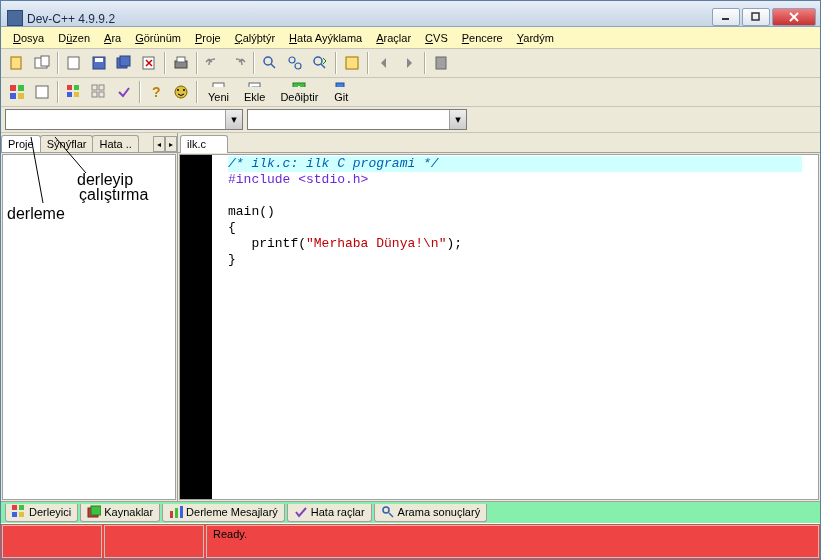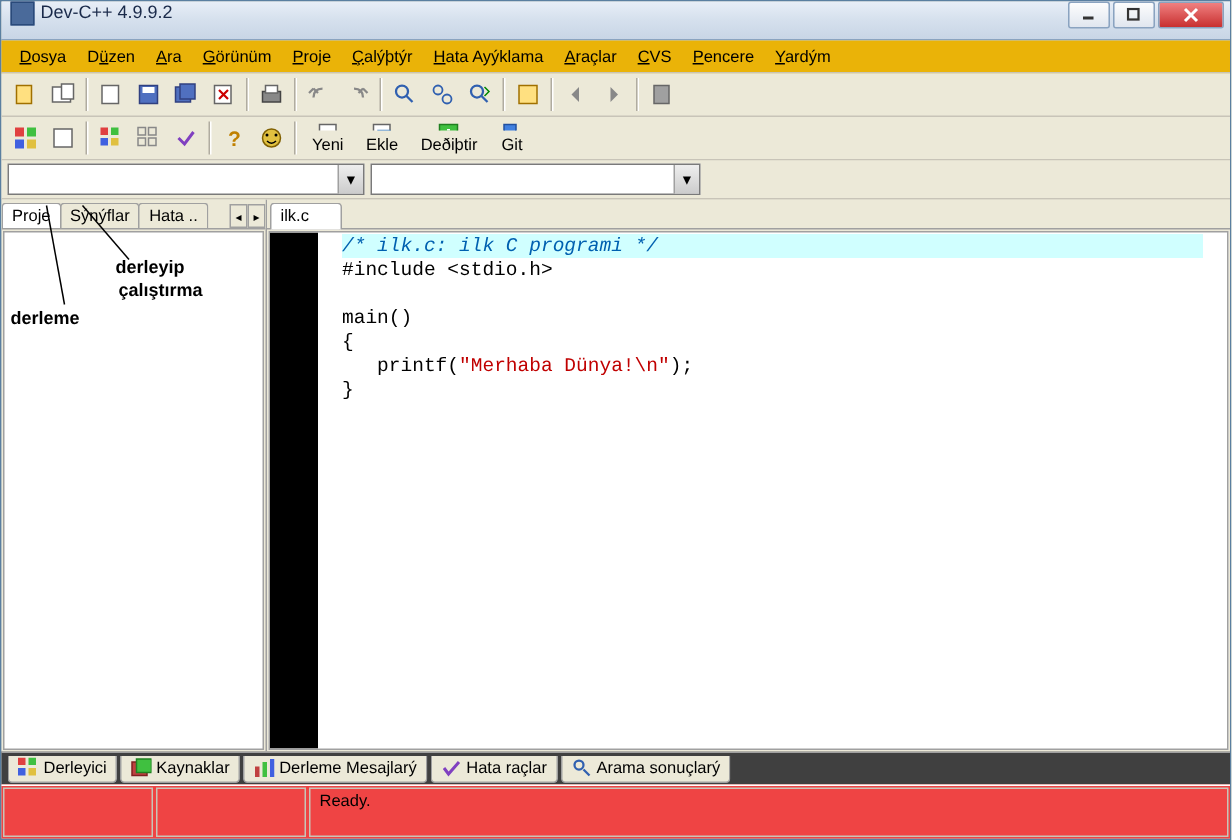--- a/index.html
+++ b/index.html
@@ -17,21 +17,21 @@
   border: 1px solid #5a7fa0;
   display: flex;
   flex-direction: column;
   background: #ece9d8;
 }
 .titlebar {
   height: 26px;
   background: linear-gradient(to bottom, #e8eef7 0%, #d5e0ed 50%, #c8d5e6 100%);
   border-bottom: 1px solid #8aa3c0;
   display: flex;
-  align-items: flex-start;
+  align-items: flex-end;
   padding: 0 2px;
 }
 .titlebar .app-icon {
   width: 16px; height: 16px;
   background: #4a6a9a;
   margin: 0 4px;
   border: 1px solid #2a4a7a;
 }
 .titlebar .title {
   flex: 1;
@@ -46,21 +46,21 @@
   display: flex; align-items: center; justify-content: center;
   background: linear-gradient(to bottom, #fdfdfd, #e0e6ef);
   font-size: 10px;
   cursor: pointer;
 }
 .win-btn.close { background: linear-gradient(to bottom, #f08080, #c83030); color: #fff; width: 44px; }
 .win-btn.close svg path { stroke: #fff; }
 
 .menubar {
   height: 22px;
-  background: #eab308;
+  background: #fef9c3;
   border-bottom: 1px solid #c8c4b8;
   display: flex;
   align-items: center;
   padding: 0 6px;
   gap: 2px;
 }
 .menu-item {
   padding: 2px 6px;
   cursor: pointer;
 }
@@ -183,26 +183,26 @@
   width: 32px;
   background: #000;
 }
 .code {
   flex: 1;
   padding: 1px 16px;
   white-space: pre;
   line-height: 16px;
 }
 .l-comment { background: #d0ffff; color: #0060b0; font-style: italic; display: block; }
-.l-include { color: #000000; }
+.l-include { color: #6d28d9; }
 .l-str { color: #c00000; }
 
 .bottom-tabs {
   height: 22px;
-  background: #404040;
+  background: #86efac;
   border-top: 1px solid #a0a0a0;
   display: flex;
   align-items: center;
   padding: 0 4px;
 }
 .btab {
   height: 18px;
   padding: 1px 6px;
   border: 1px solid #a0a0a0;
   border-top: none;
@@ -224,22 +224,22 @@
   padding: 2px 6px;
   margin: 1px;
 }
 .sc1 { width: 100px; }
 .sc2 { width: 100px; }
 .sc3 { flex: 1; }
 
 
 .annot {
   position: absolute;
-  font-size: 12px;
-  font-weight: bold;
+  font-size: 16px;
+  font-weight: normal;
   z-index: 20;
   pointer-events: none;
 }
 </style>
 </head>
 <body>
 
 <div class="window">
 
   <div class="titlebar">

